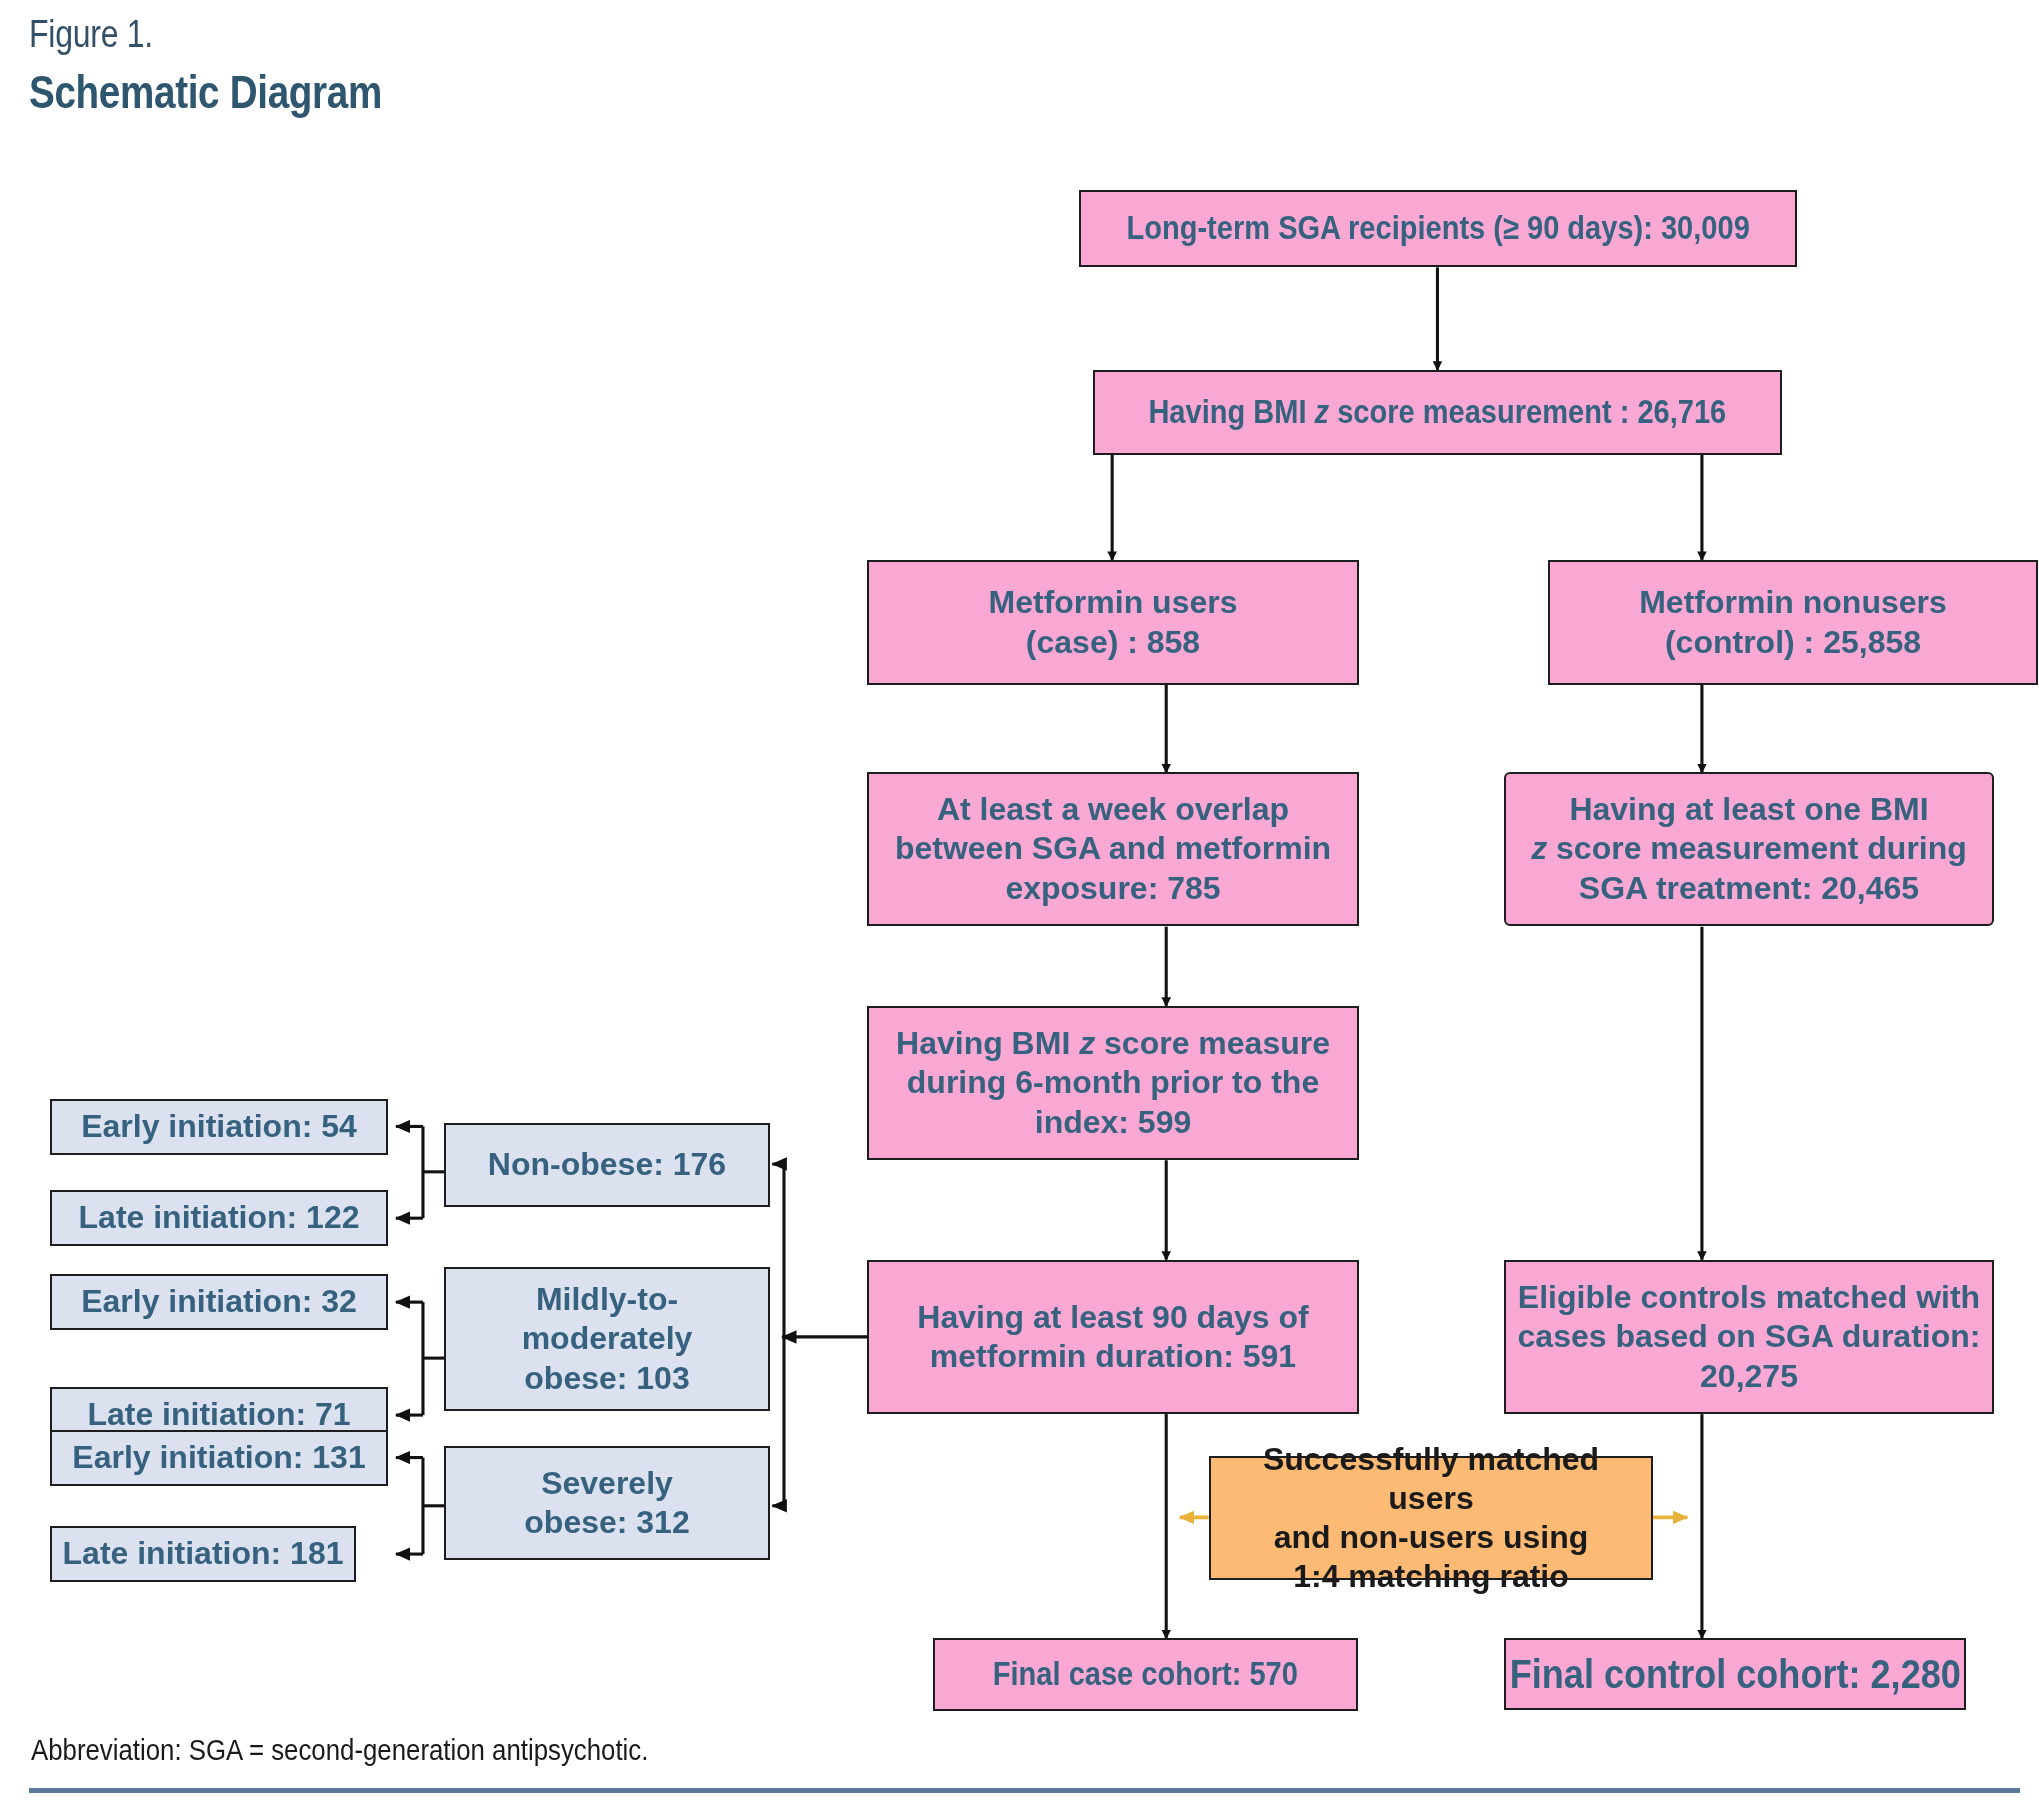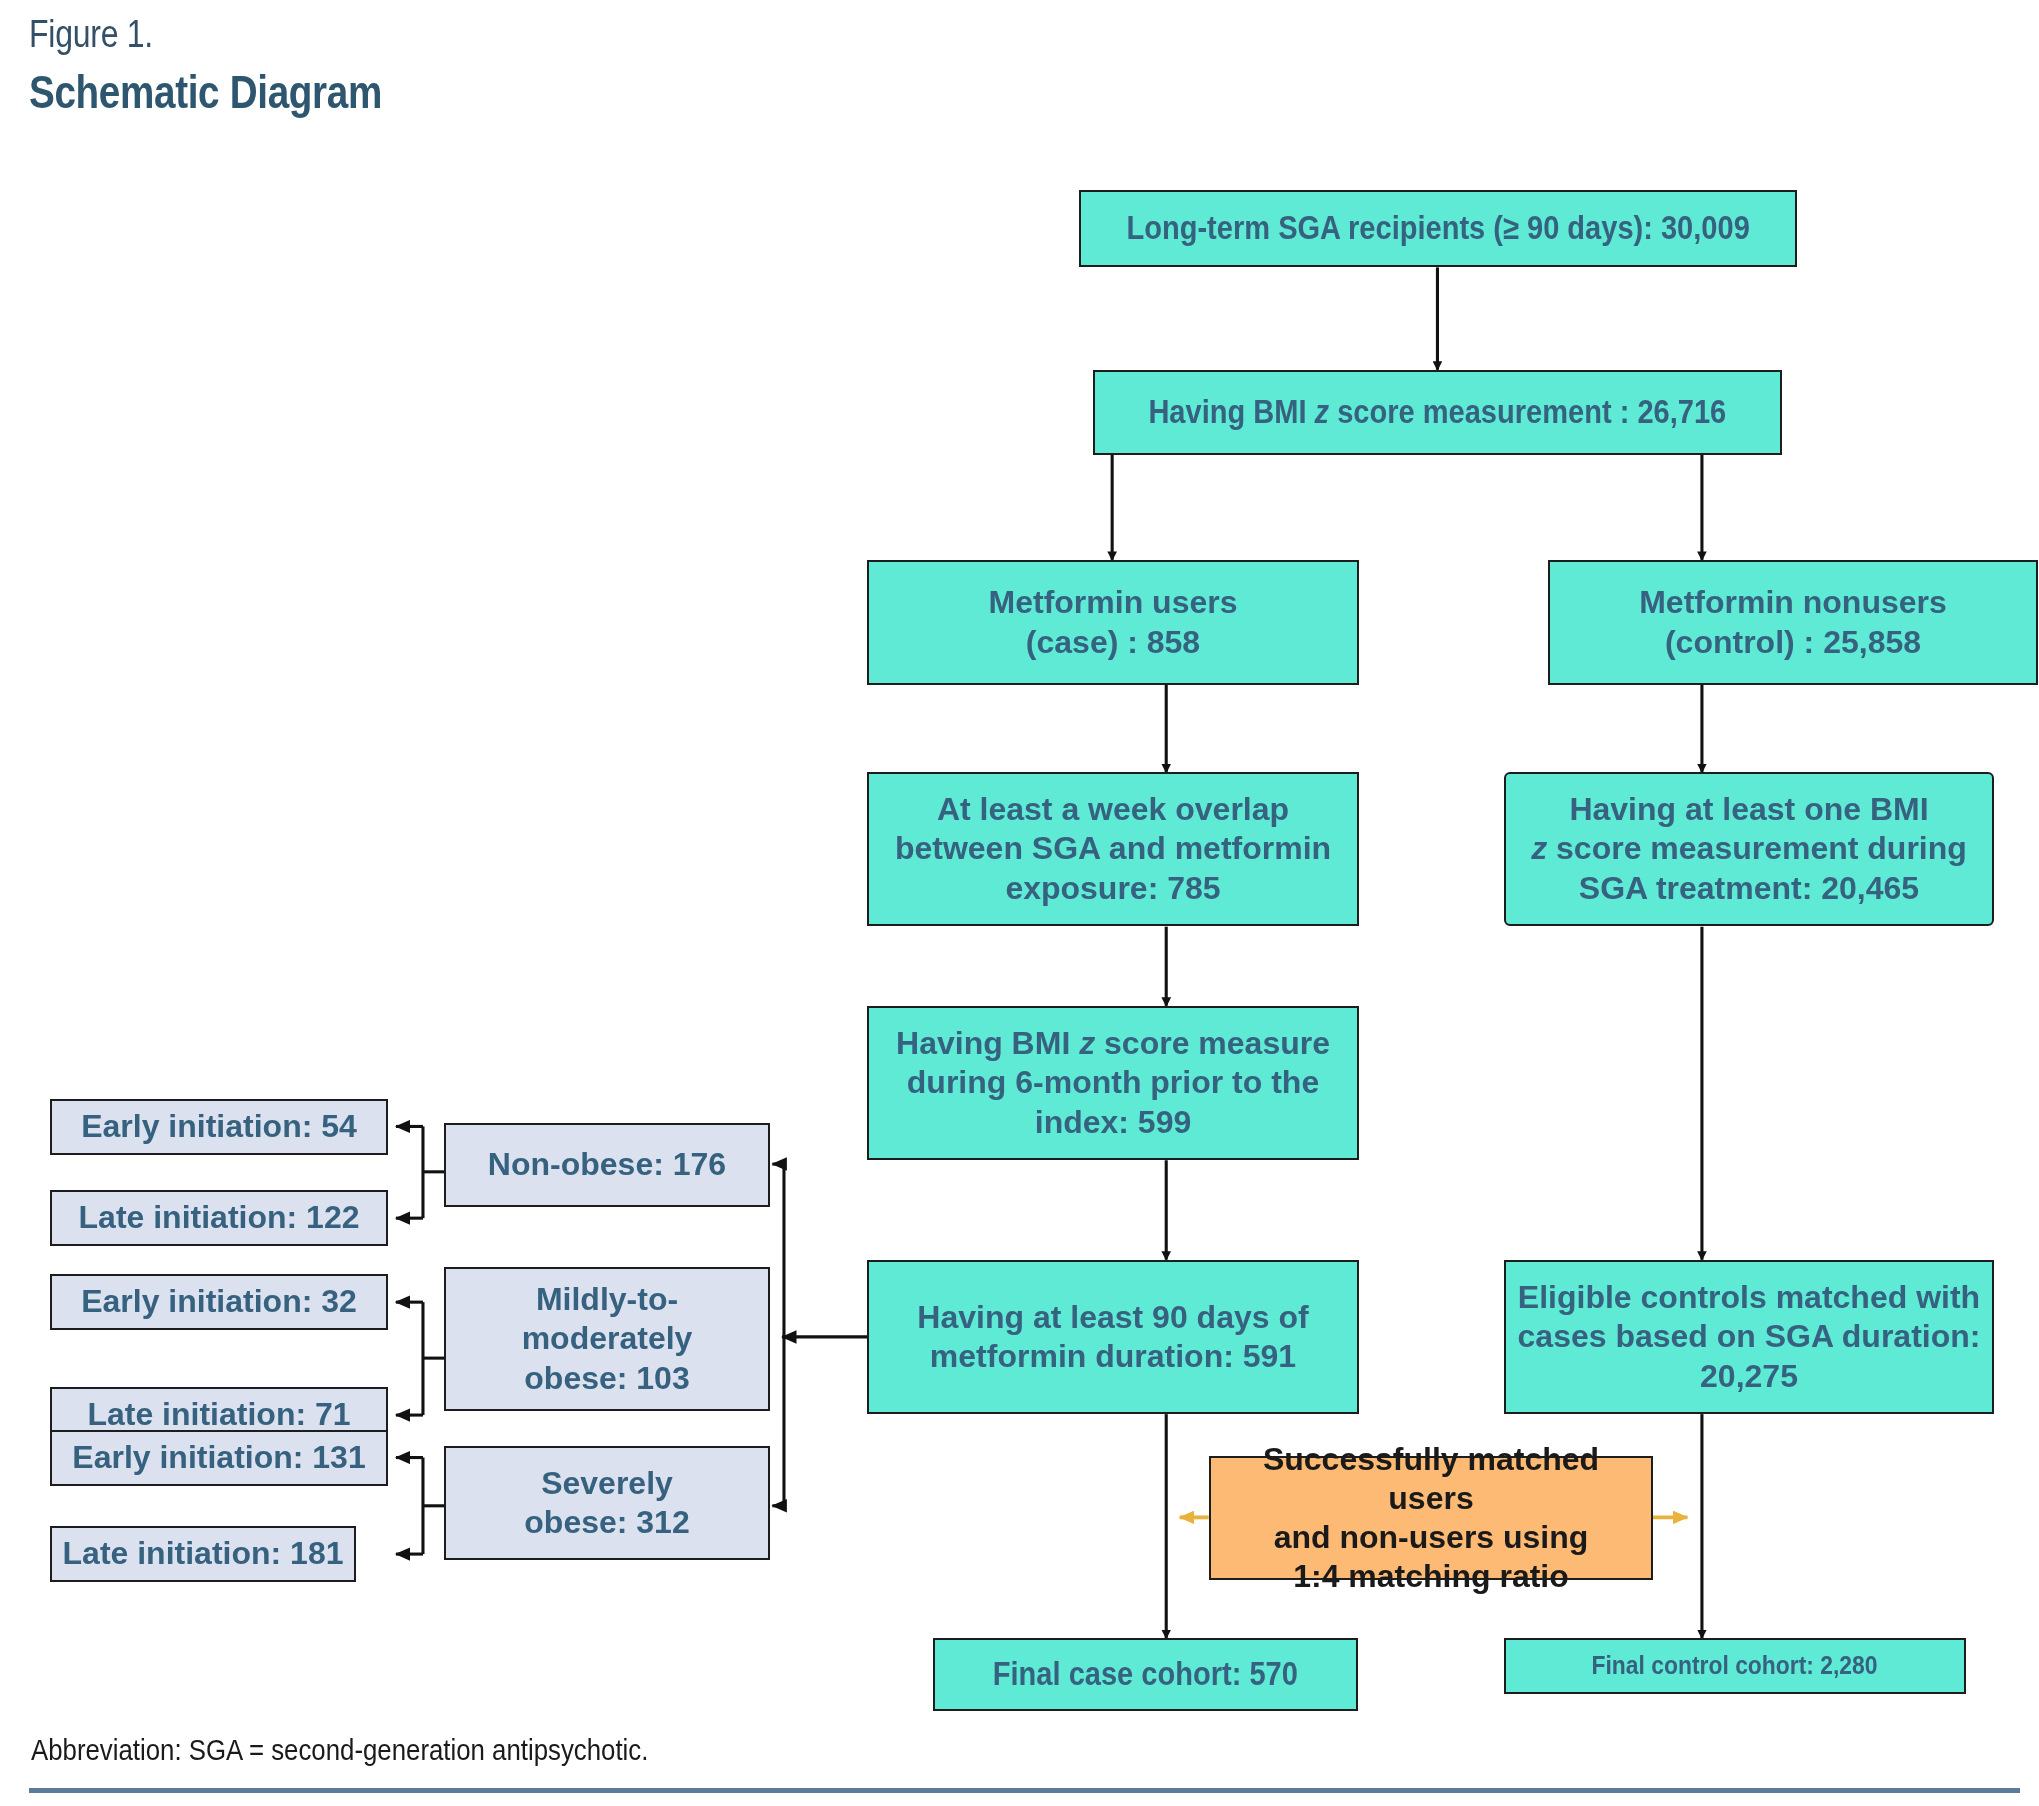--- a/index.html
+++ b/index.html
@@ -41,21 +41,21 @@
   .node{
     position:absolute;box-sizing:border-box;
     display:flex;align-items:center;justify-content:center;
     text-align:center;
     border:2.9px solid #1d1d1d;
     color:#36627f;
     font-weight:bold;
     line-height:1.22;
     padding:3.9px 9.7px;
   }
-  .node.white{background:#5eead4;}
+  .node.white{background:#f9a8d4;}
   .node.blue{background:#dbe1ef;border:2.9px solid #1d1d1d;}
   .node.orange{background:#fdba74;border:2.9px solid #1d1d1d;color:#1a1a1a;}
   .node .txt{display:block;}
   .node i{font-style:italic;}
 
   
   .cond .txt{transform:scaleX(.88);transform-origin:center center;white-space:nowrap;display:inline-block;}
 </style>
 </head>
 <body>
@@ -175,21 +175,21 @@
   </div>
 
   <div class="node orange" style="left:1209px;top:1456px;width:444px;height:124px;font-size:32px;">
     <span><span>Successfully matched users</span><br><span>and non-users using</span><br><span>1:4 matching ratio</span></span>
   </div>
 
   <div class="node white cond" style="left:933px;top:1638px;width:425px;height:73px;font-size:33px;">
     <span class="txt">Final case cohort: 570</span>
   </div>
 
-  <div class="node white cond" style="left:1504px;top:1638px;width:462px;height:56px;font-size:26px;">
+  <div class="node white cond" style="left:1504px;top:1638px;width:462px;height:72px;font-size:41px;">
     <span class="txt">Final control cohort: 2,280</span>
   </div>
 
   <div class="node blue" style="left:444px;top:1123px;width:326px;height:84px;font-size:32px;">
     <span>Non-obese: 176</span>
   </div>
 
   <div class="node blue" style="left:444px;top:1267px;width:326px;height:144px;font-size:32px;">
     <span><span>Mildly-to-moderately</span><br><span>obese: 103</span></span>
   </div>

